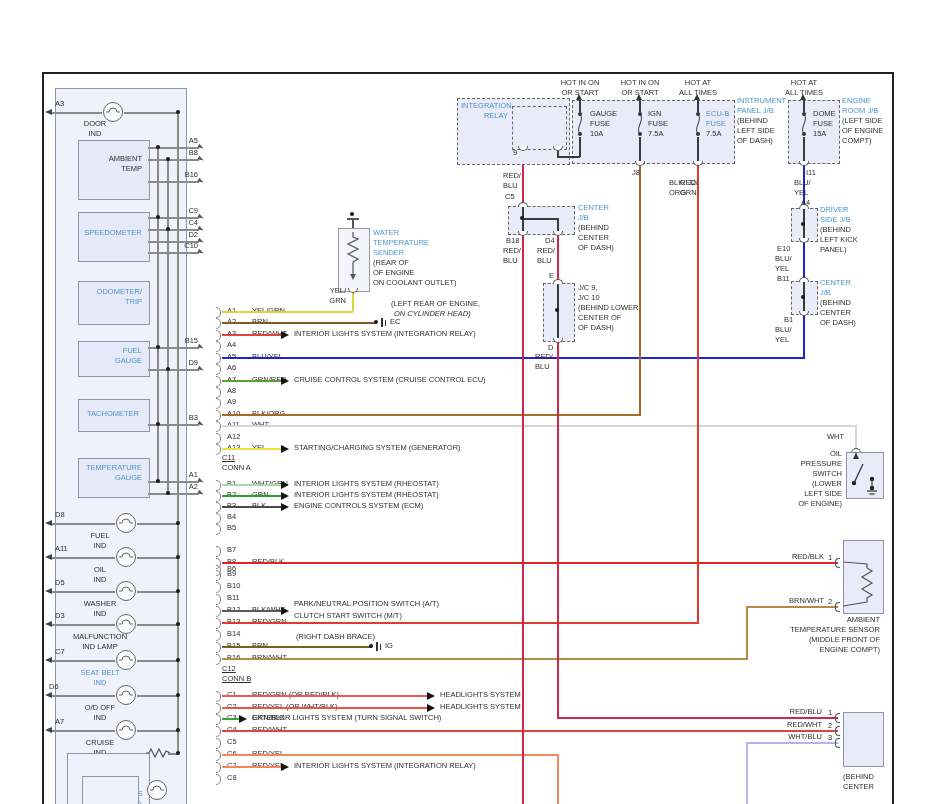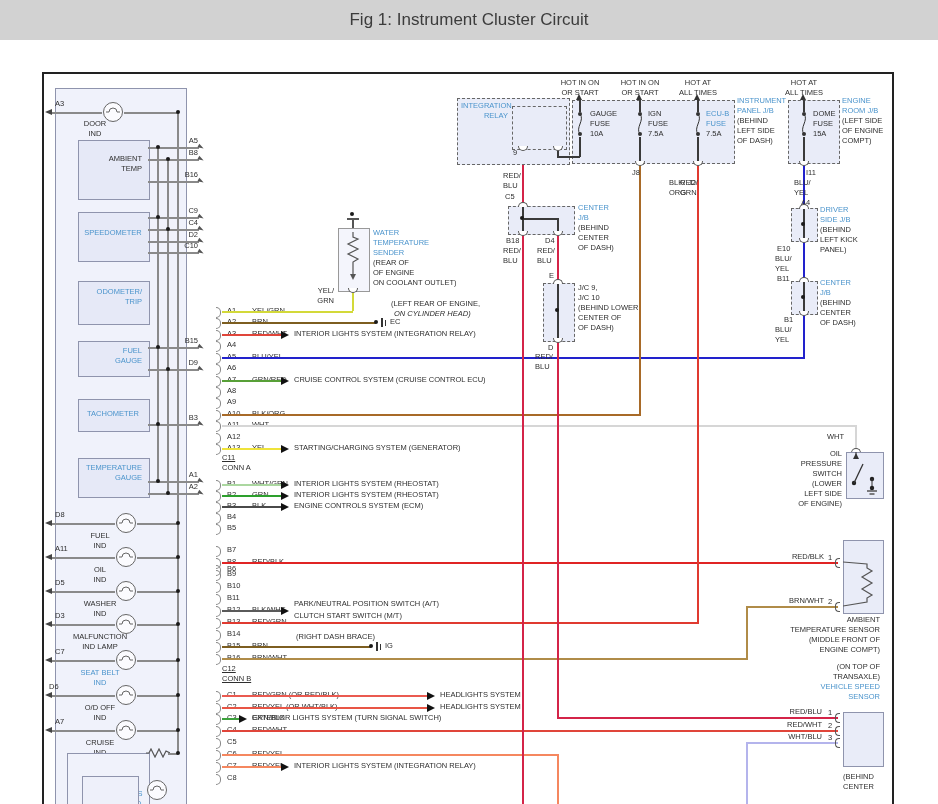--- a/index.html
+++ b/index.html
@@ -32,23 +32,20 @@
   .pr .rbr{position:absolute;left:0;top:1px;width:4px;height:9px;border:1px solid #888;border-left:none;border-radius:0 5px 5px 0;}
   .pr .pn{position:absolute;left:11px;top:0;font-size:7.5px;line-height:10px;color:#2e2e2e;}
   .pr .wn{position:absolute;left:36px;top:0;font-size:7.5px;line-height:10px;color:#2e2e2e;white-space:nowrap;}
   svg{position:absolute;}
 </style>
 </head>
 <body>
 
 <div id="stage">
 
-  <div class="titlebar">
-    <span>Fig 1: Instrument Cluster Circuit</span>
-  </div>
 
   <i class="w-v" style="left:42px;top:72px;height:732px;background:#222;"></i>
   <i class="w-v" style="left:892px;top:72px;height:732px;background:#222;"></i>
   <i class="w-h" style="left:42px;top:72px;width:852px;background:#222;"></i>
 
   <div class="box" style="left:55px;top:88px;width:130px;height:716px;background:var(--clusterfill,#f0f2fb);"></div>
 
   <i class="w-v" style="left: 177px; top: 112px; height: 641px; background: rgb(138, 138, 138);"></i>
   <i class="w-v" style="left: 157px; top: 147px; height: 334px; background: rgb(138, 138, 138);"></i>
   <i class="w-v" style="left: 167px; top: 159px; height: 334px; background: rgb(138, 138, 138);"></i>
@@ -597,21 +594,21 @@
   <i class="dot" style="left:350px;top:212px;"></i>
   <i class="w-h" style="left:347px;top:218px;width:12px;background:#555;"></i>
   <i class="w-v" style="left:352px;top:220px;height:8px;background:#555;"></i>
   <div class="pbox" style="left:338px;top:228px;width:30px;height:62px;"></div>
   <svg style="left:346px;top:232px;" width="14" height="54" viewBox="0 0 14 54">
       <polyline points="7,0 7,5 12,7 2,12 12,17 2,22 12,27 7,30 7,42" fill="none" stroke="#555" stroke-width="1.2"></polyline>
       <path d="M4,42 L10,42 L7,48 Z" fill="#555"></path>
     </svg>
   <i class="cup" style="left:348px;top:288px;"></i>
   <div class="t" style="left:373px;top:228px;"><span class="blue">WATER</span><br><span class="blue">TEMPERATURE</span><br><span class="blue">SENDER</span><br><span>(REAR OF</span><br><span>OF ENGINE</span><br><span>ON COOLANT OUTLET)</span></div>
-  <div class="t r" style="left:306px;top:286px;width:28px;"><span>YEL/</span><br><span>GRN</span></div>
+  <div class="t r" style="left:318px;top:286px;width:28px;"><span>YEL/</span><br><span>GRN</span></div>
 
   <div class="t r" style="left:812px;top:432px;width:32px;"><span>WHT</span></div>
   <i class="cap" style="left:851px;top:448px;"></i>
   <div class="sbox" style="left:846px;top:452px;width:36px;height:45px;"></div>
   <svg style="left:846px;top:452px;" width="36" height="45" viewBox="0 0 36 45">
       <line x1="10" y1="0" x2="10" y2="5" stroke="#333"></line>
       <path d="M7,7 L13,7 L10,1 Z" fill="#333"></path>
       <circle cx="8" cy="31" r="2.2" fill="#222"></circle>
       <line x1="8" y1="31" x2="17" y2="12" stroke="#333" stroke-width="1.3"></line>
       <circle cx="26" cy="27" r="2.2" fill="#222"></circle>
@@ -627,21 +624,20 @@
       <polyline points="0,22 24,24 24,28 29,31 19,37 29,43 19,49 29,55 24,58 24,62 0,66" fill="none" stroke="#555" stroke-width="1.2"></polyline>
     </svg>
   <i class="clip" style="left:835px;top:558px;"></i>
   <i class="clip" style="left:835px;top:602px;"></i>
   <div class="t r" style="left:762px;top:552px;width:62px;"><span>RED/BLK</span></div>
   <div class="t" style="left:828px;top:553px;"><span>1</span></div>
   <div class="t r" style="left:762px;top:596px;width:62px;"><span>BRN/WHT</span></div>
   <div class="t" style="left:828px;top:597px;"><span>2</span></div>
   <div class="t r" style="left:760px;top:615px;width:120px;"><span>AMBIENT</span><br><span>TEMPERATURE SENSOR</span><br><span>(MIDDLE FRONT OF</span><br><span>ENGINE COMPT)</span></div>
 
-  <div class="t r" style="left:758px;top:662px;width:122px;"><span>(ON TOP OF</span><br><span>TRANSAXLE)</span><br><span class="blue">VEHICLE SPEED</span><br><span class="blue">SENSOR</span></div>
   <div class="sbox" style="left:843px;top:712px;width:39px;height:53px;"></div>
   <i class="clip" style="left:835px;top:713px;"></i>
   <i class="clip" style="left:835px;top:726px;"></i>
   <i class="clip" style="left:835px;top:738px;"></i>
   <div class="t r" style="left:760px;top:707px;width:62px;"><span>RED/BLU</span></div>
   <div class="t" style="left:828px;top:708px;"><span>1</span></div>
   <div class="t r" style="left:760px;top:720px;width:62px;"><span>RED/WHT</span></div>
   <div class="t" style="left:828px;top:721px;"><span>2</span></div>
   <div class="t r" style="left:760px;top:732px;width:62px;"><span>WHT/BLU</span></div>
   <div class="t" style="left:828px;top:733px;"><span>3</span></div>

